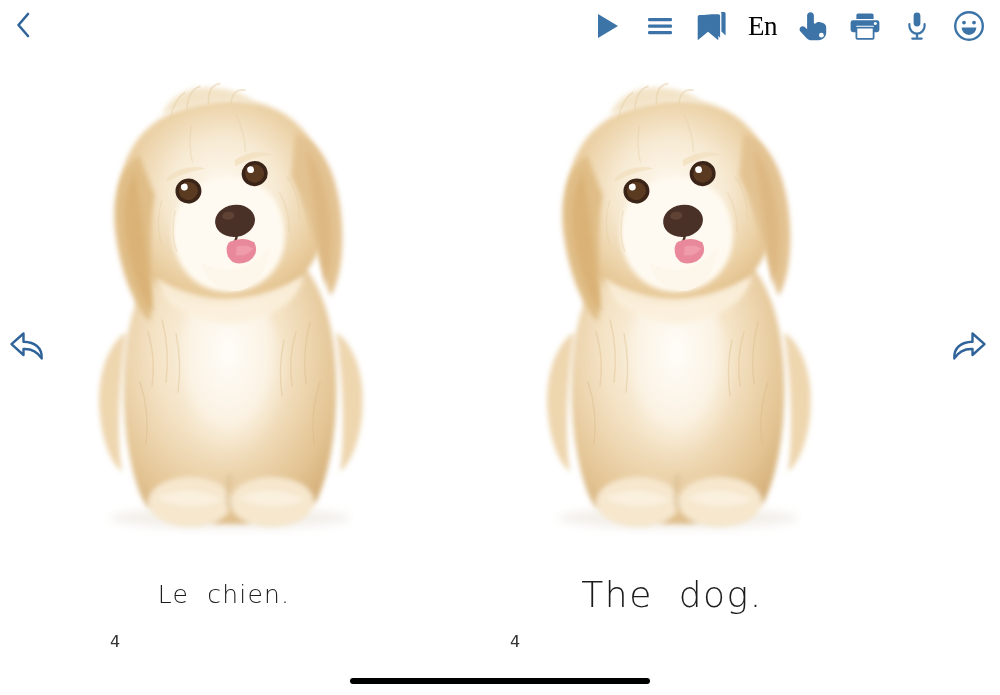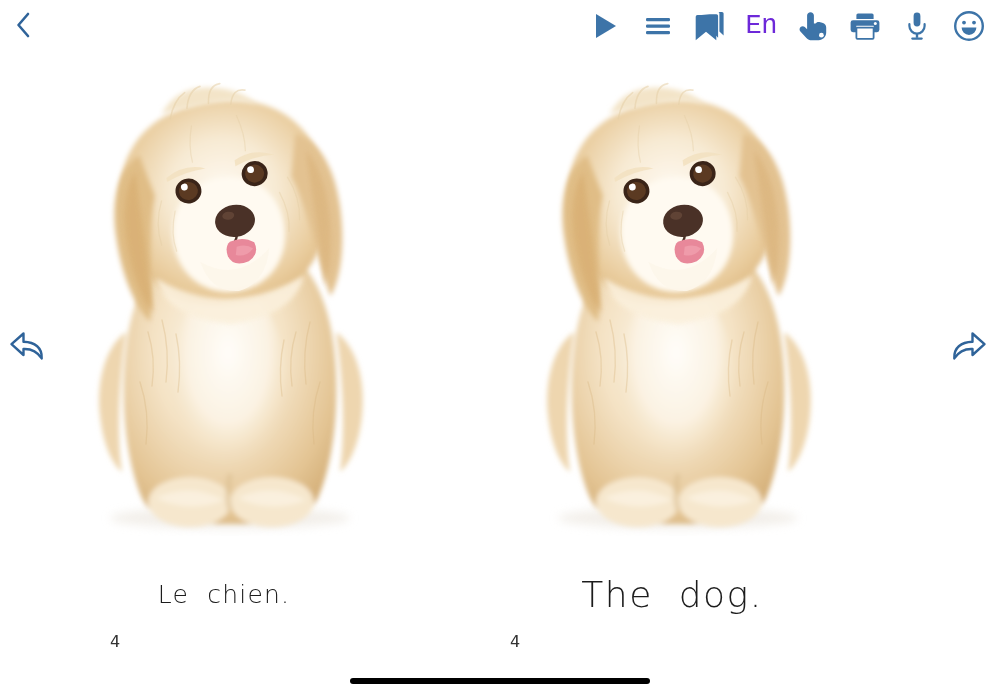--- a/index.html
+++ b/index.html
@@ -39,24 +39,24 @@
     align-items: center;
     gap: 18px;
   }
   .tool {
     width: 34px; height: 34px;
     display: flex; align-items: center; justify-content: center;
     cursor: pointer;
   }
   .tool svg { display: block; }
   .lang-btn {
-    color: #6d28d9;
+    color: #000000;
     font-size: 27px;
     line-height: 34px;
-    font-family: Liberation Mono, monospace;
+    font-family: Liberation Serif, serif;
     letter-spacing: -0.5px;
     cursor: pointer;
     width: auto;
     padding: 0 1px;
   }
 
   
   .nav-arrow {
     position: absolute;
     top: 318px;

